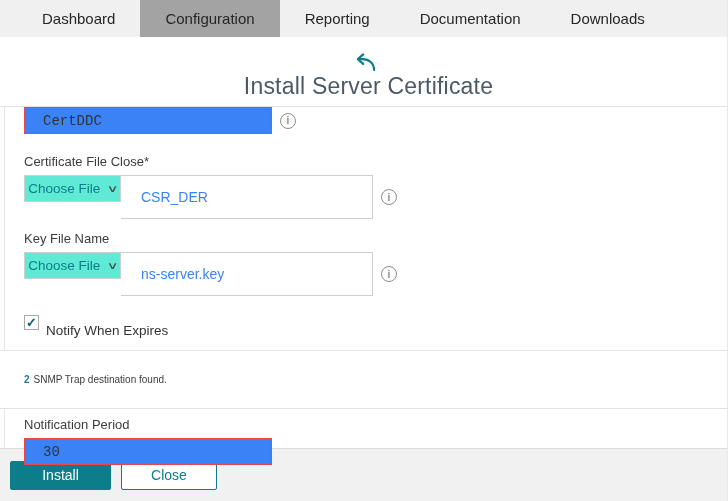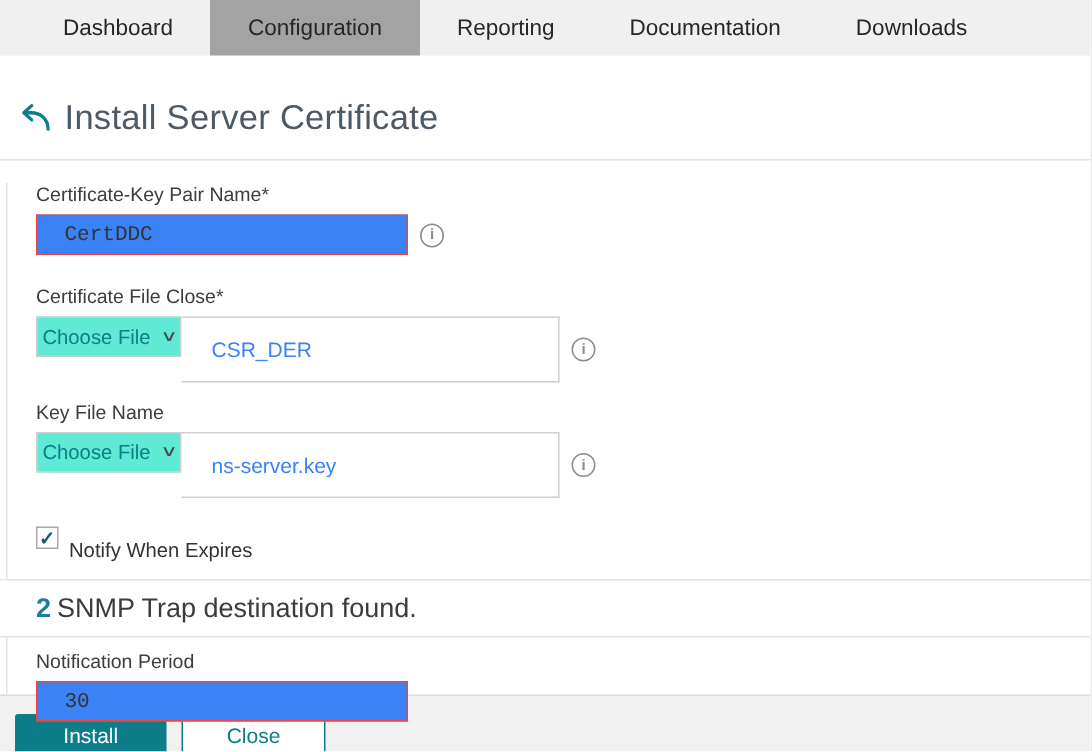--- a/index.html
+++ b/index.html
@@ -34,20 +34,21 @@
   }
   .tab.active { background:#a3a3a3; }
 
   
   .title-row {
     height:70px;
     display:flex;
     align-items:center;
     padding:14px 0 0 10px;
     border-bottom:1px solid #e2e2e2;
+    flex-direction:column;
   }
   .back-btn {
     width:26px; height:22px;
     display:flex; align-items:center; justify-content:center;
     margin-right:7px;
     cursor:pointer;
     flex:0 0 auto;
   }
   .page-title {
     font-size:23px;
@@ -166,22 +167,22 @@
     margin-left:7px;
     margin-top:16px;
   }
 
   .snmp-strip {
     position:relative;
     margin-top:12px;
     border-top:1px solid #e3e3e3;
     border-bottom:1px solid #e3e3e3;
     background:#fff;
-    padding:8px 24px;
-    font-size:18px;
+    padding:23px 24px;
+    font-size:10px;
     color:#3c3c3c;
   }
   .snmp-count {
     font-weight:bold;
     color:#1d7b9c;
     margin-right:4px;
   }
 
   
   .footer {
@@ -231,21 +232,20 @@
       <svg width="23" height="19" viewBox="0 0 24 20" aria-hidden="true">
         <path d="M21 18 C21 10.5, 15.5 6.5, 9 6.5 L4.5 6.5" fill="none" stroke="#0e7d8a" stroke-width="2.3" stroke-linecap="round"></path>
         <path d="M9.5 1.5 L4 6.5 L9.5 11.5" fill="none" stroke="#0e7d8a" stroke-width="2.3" stroke-linecap="round" stroke-linejoin="round"></path>
       </svg>
     </span>
     <h1 class="page-title">Install Server Certificate</h1>
   </div>
 
   <div class="main">
 
-    <label class="fld-label lbl-1">Certificate-Key Pair Name*</label>
     <div class="input-row">
       <input class="text-input w-sm" type="text" value="CertDDC" style="">
       <span class="info-icon">i</span>
     </div>
 
     <label class="fld-label lbl-2">Certificate File Close*</label>
     <div class="input-row">
       <div class="file-control">
         <div class="choose-file">
           <span class="choose-file-label">Choose File</span>

